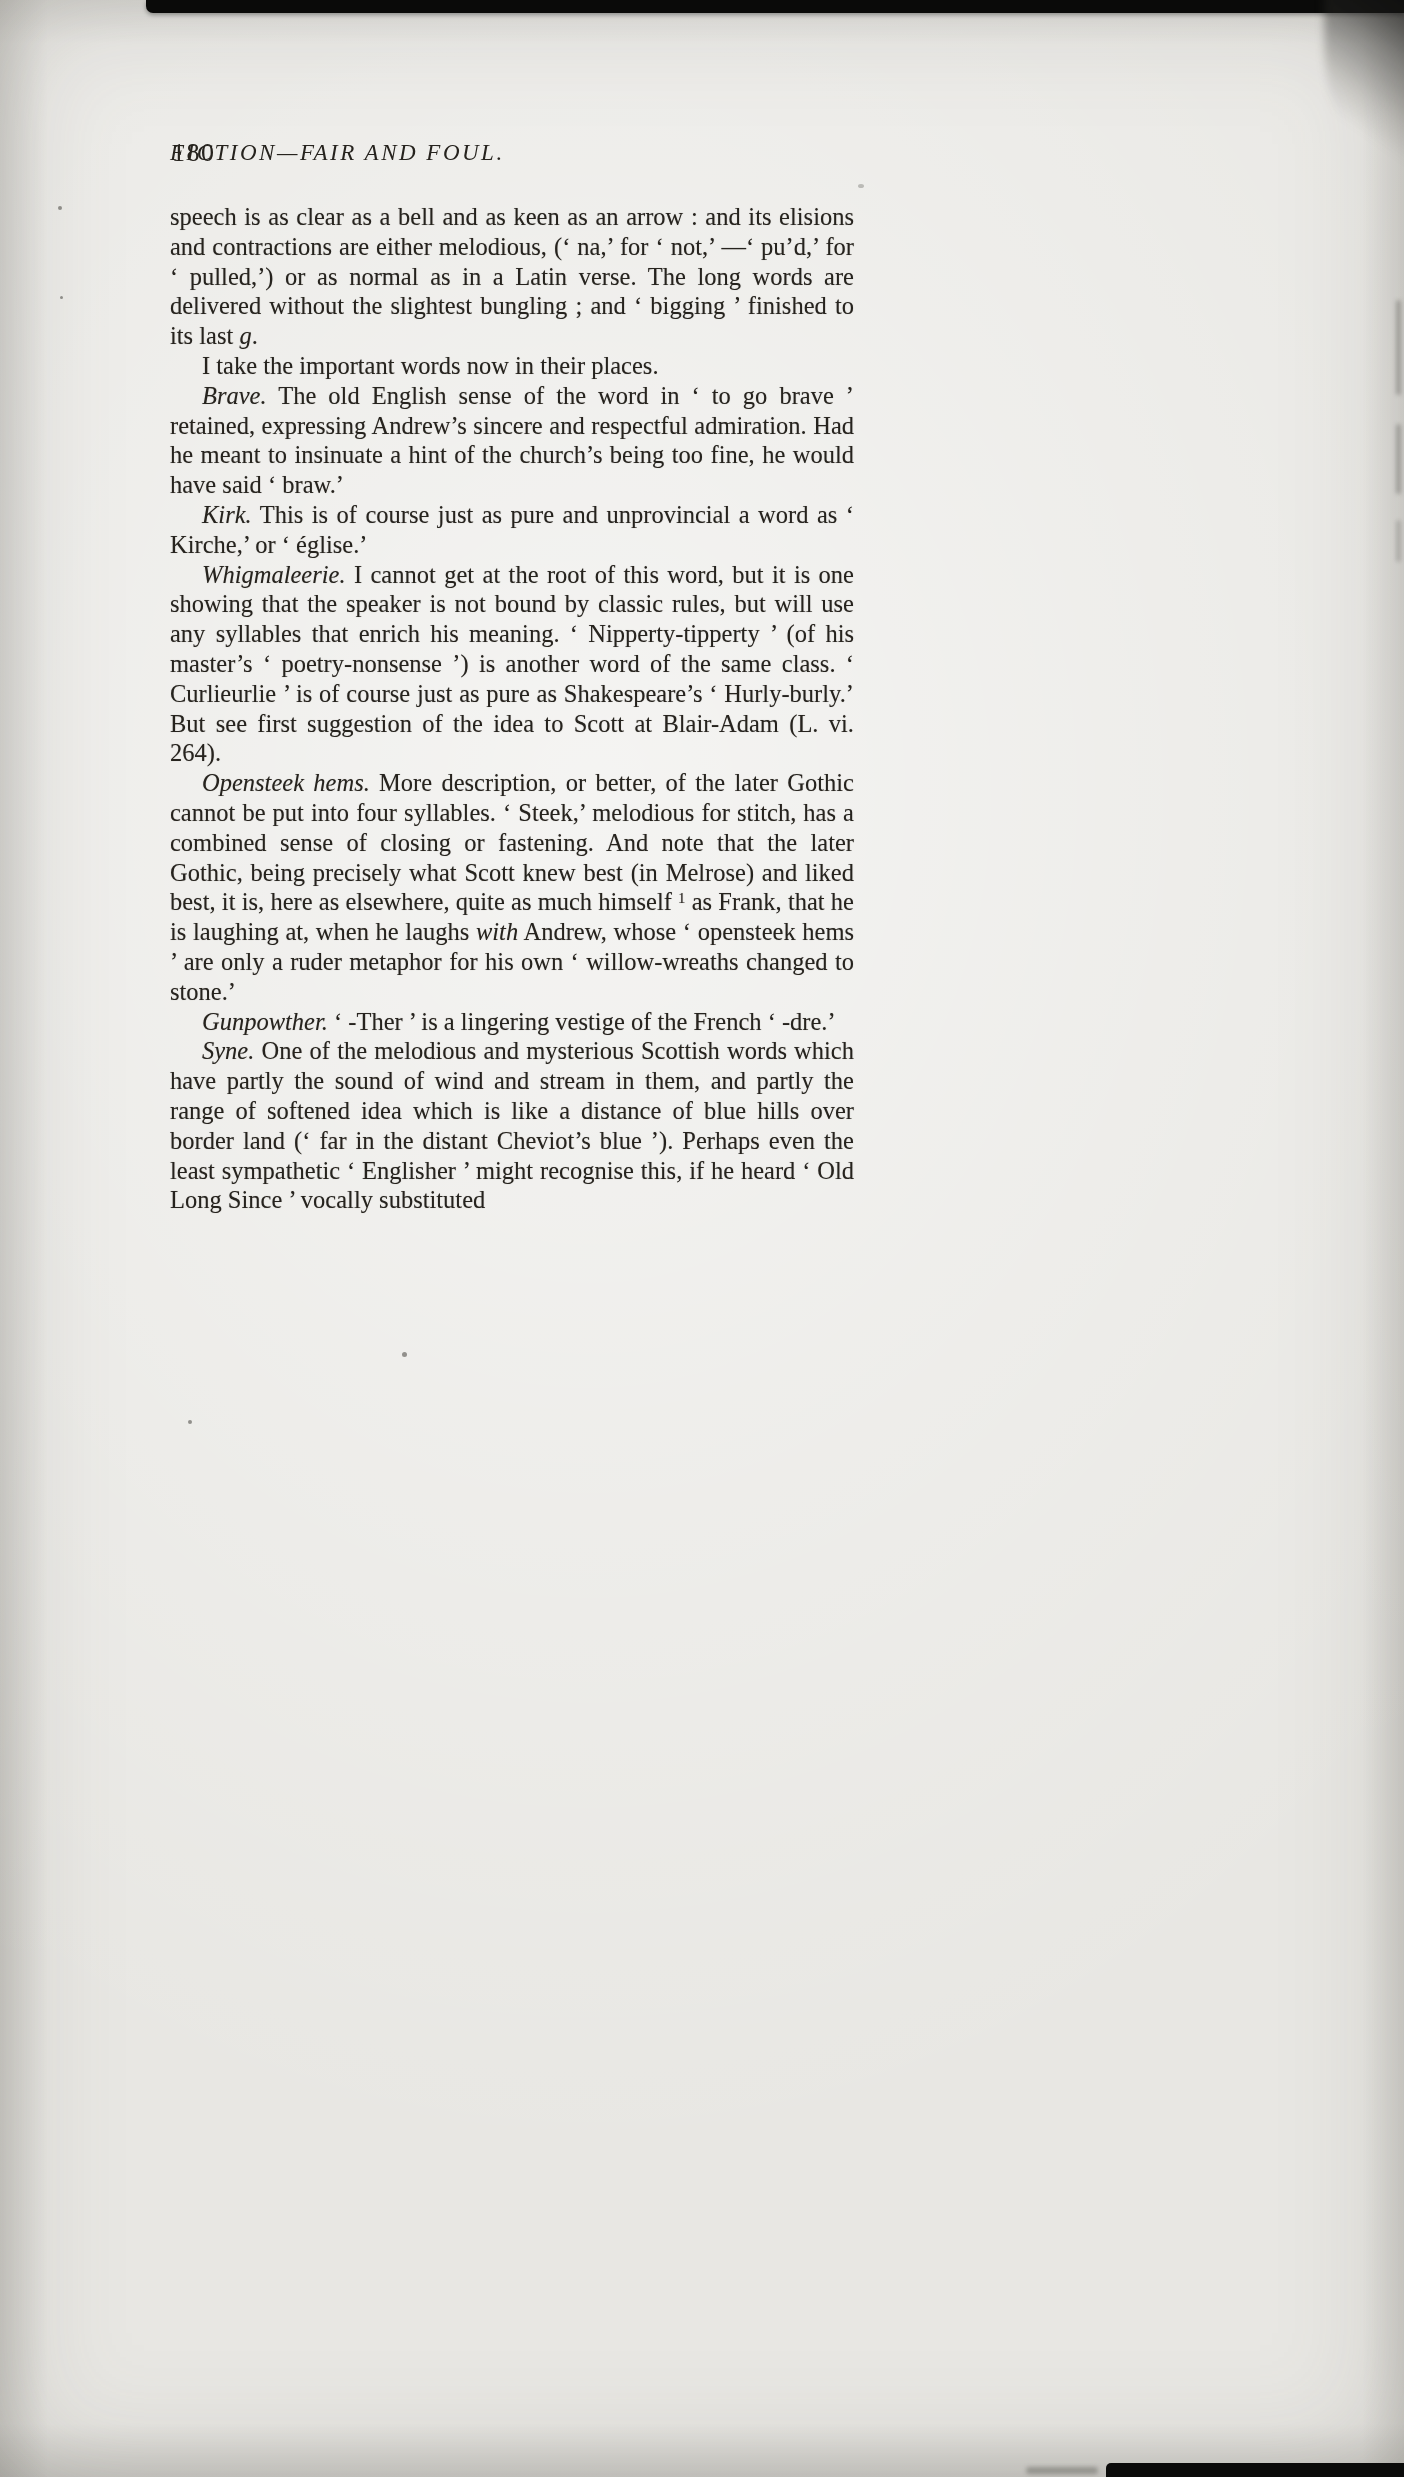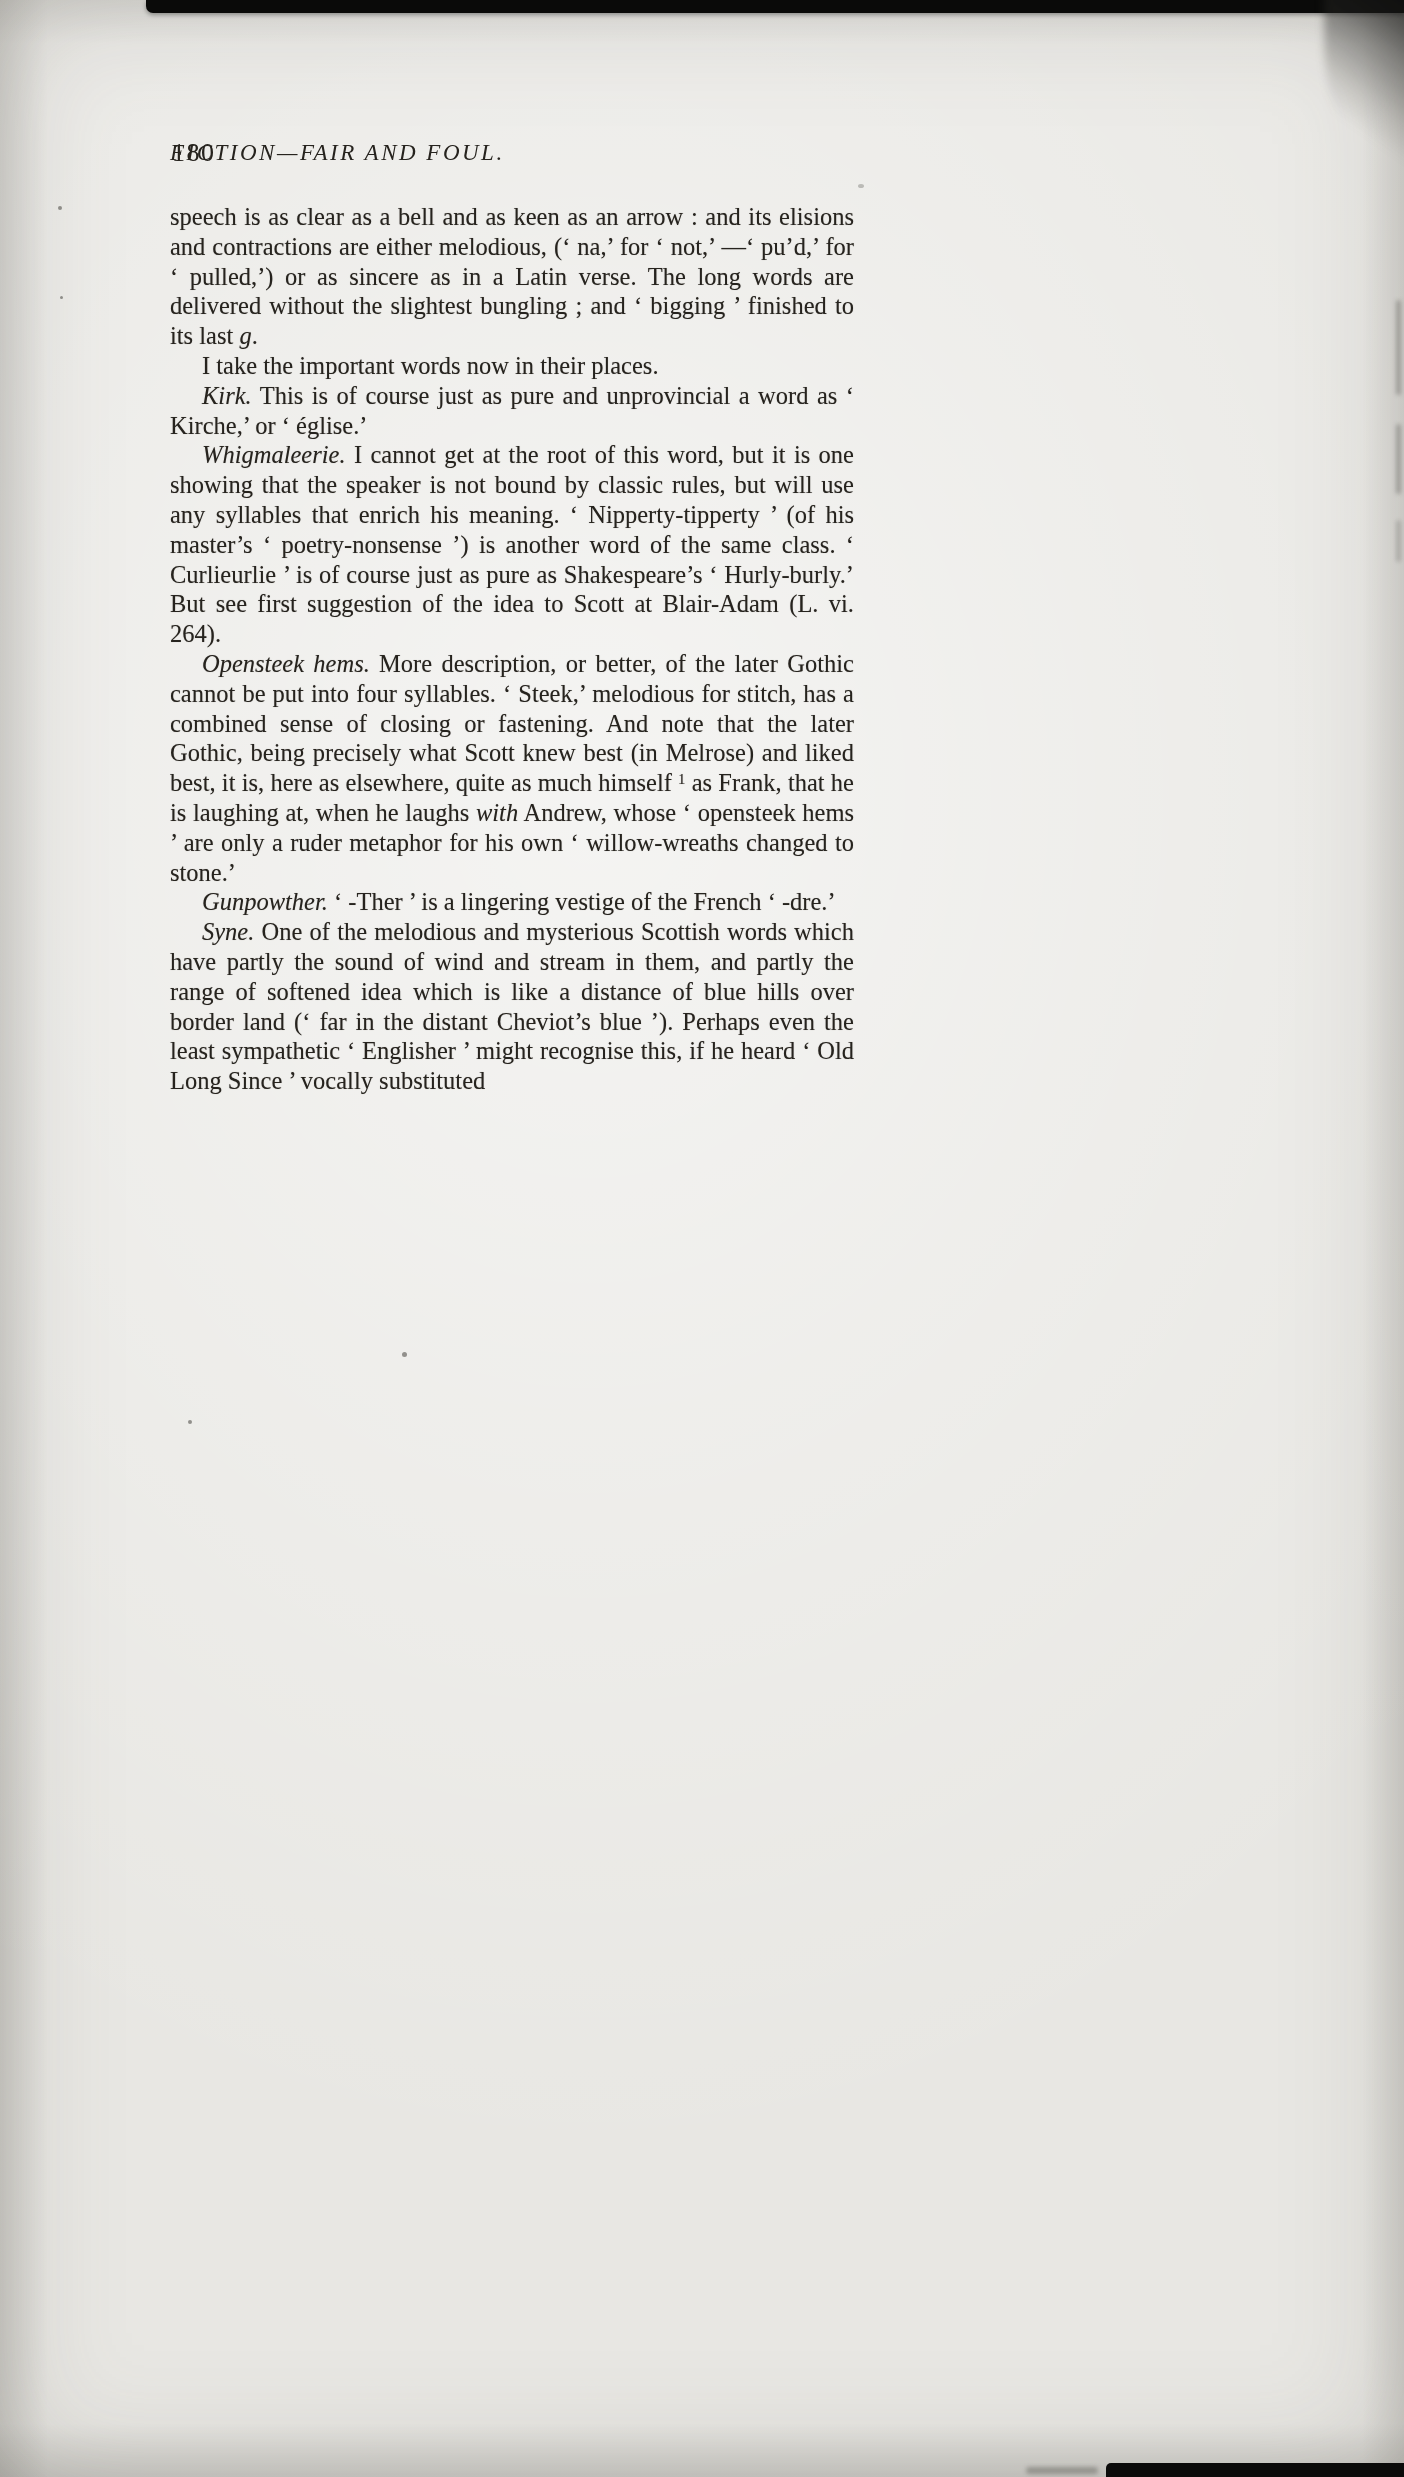--- a/index.html
+++ b/index.html
@@ -146,22 +146,23 @@
   <div class="speck k4"></div>
   <div class="speck k5"></div>
 
   <div class="text-block">
     <div class="header-row">
       <span class="page-number">180</span>
       <span class="running-title">FICTION—FAIR AND FOUL.</span>
     </div>
 
     <div class="body-text">
-        <p class="para no-indent"><span>speech is as clear as a bell and as keen as an arrow : and its elisions and contractions are either melodious, (‘ na,’ for ‘ not,’ —‘ pu’d,’ for ‘ pulled,’) or as sincere as in a Latin verse.  The long words are delivered without the slightest bungling ; and ‘ bigging ’ finished to its last </span><i>g</i><span>.</span></p>
+        <p class="para no-indent"><span>speech is as clear as a bell and as keen as an arrow : and its elisions and contractions are either melodious, (‘ na,’ for ‘ not,’ —‘ pu’d,’ for ‘ pulled,’) or as normal as in a Latin verse.  The long words are delivered without the slightest bungling ; and ‘ bigging ’ finished to its last </span><i>g</i><span>.</span></p>
         <p class="para"><span>I take the important words now in their places.</span></p>
+        <p class="para"><i>Brave.</i><span>  The old English sense of the word in ‘ to go brave ’ retained, expressing Andrew’s sincere and respectful admiration.  Had he meant to insinuate a hint of the church’s being too fine, he would have said ‘ braw.’</span></p>
         <p class="para"><i>Kirk.</i><span>  This is of course just as pure and unprovincial a word as ‘ Kirche,’ or ‘ église.’</span></p>
         <p class="para"><i>Whigmaleerie.</i><span>  I cannot get at the root of this word, but it is one showing that the speaker is not bound by classic rules, but will use any syllables that enrich his meaning.  ‘ Nipperty-tipperty ’ (of his master’s ‘ poetry-nonsense ’) is another word of the same class.  ‘ Curlieurlie ’ is of course just as pure as Shakespeare’s ‘ Hurly-burly.’  But see first suggestion of the idea to Scott at Blair-Adam (L. vi. 264).</span></p>
         <p class="para"><i>Opensteek hems.</i><span>  More description, or better, of the later Gothic cannot be put into four syllables.  ‘ Steek,’ melodious for stitch, has a combined sense of closing or fastening.  And note that the later Gothic, being precisely what Scott knew best (in Melrose) and liked best, it is, here as elsewhere, quite as much himself </span><sup>1</sup><span> as Frank, that he is laughing at, when he laughs </span><i>with</i><span> Andrew, whose ‘ opensteek hems ’ are only a ruder metaphor for his own ‘ willow-wreaths changed to stone.’</span></p>
         <p class="para"><i>Gunpowther.</i><span>  ‘ -Ther ’ is a lingering vestige of the French ‘ -dre.’</span></p>
         <p class="para"><i>Syne.</i><span>  One of the melodious and mysterious Scottish words which have partly the sound of wind and stream in them, and partly the range of softened idea which is like a distance of blue hills over border land (‘ far in the distant Cheviot’s blue ’).  Perhaps even the least sympathetic ‘ Englisher ’ might recognise this, if he heard ‘ Old Long Since ’ vocally substituted</span></p>
       </div>
 
   </div>
 
 </div>

